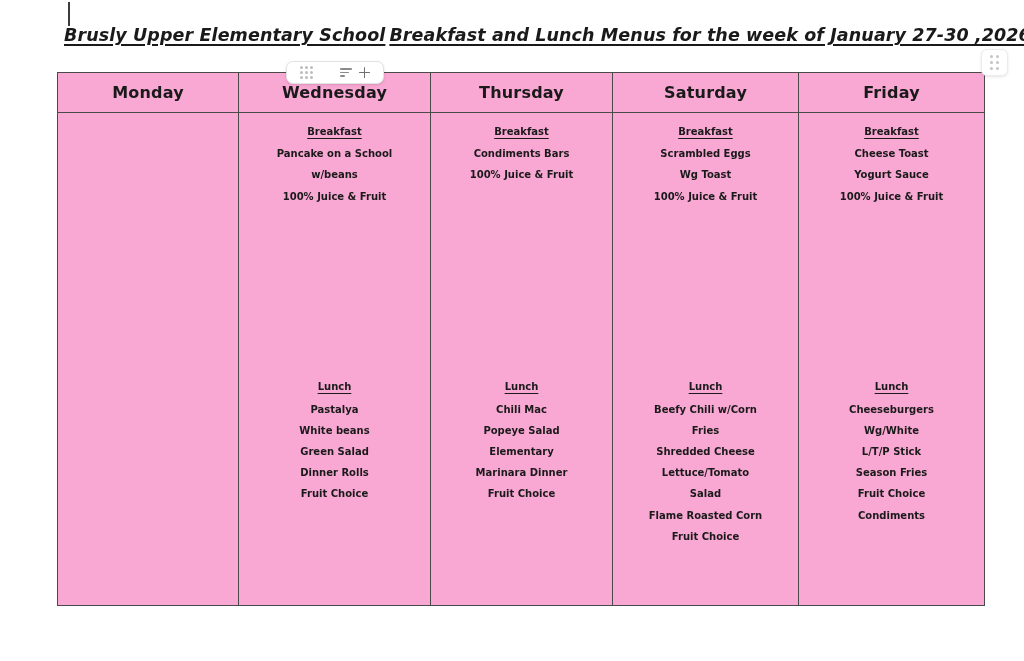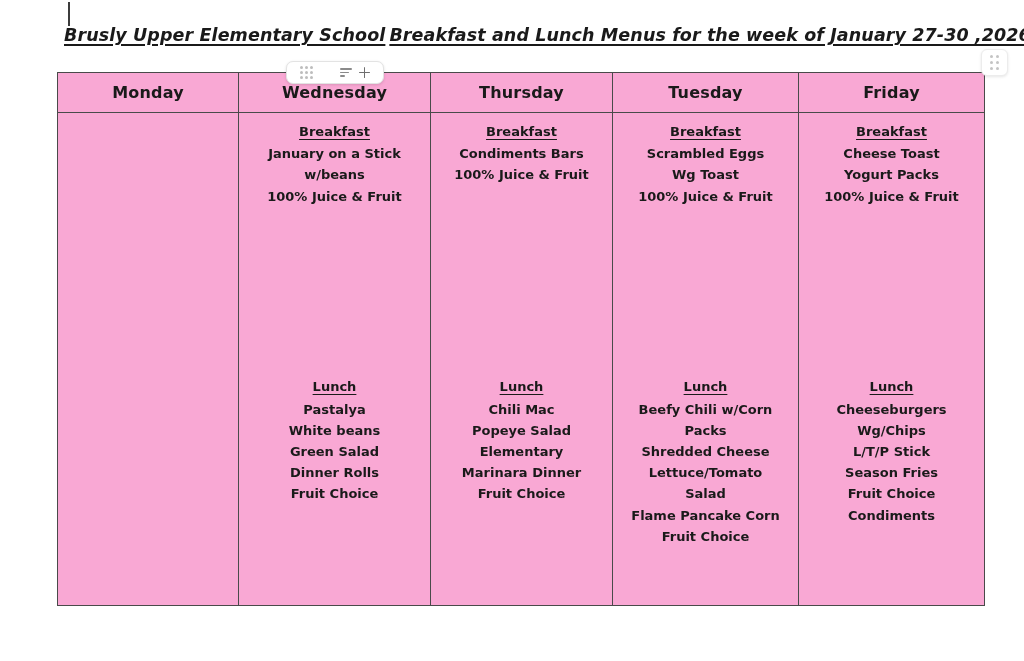--- a/index.html
+++ b/index.html
@@ -175,21 +175,21 @@
     height: 39px;
     text-align: center;
     vertical-align: middle;
     font-size: 16px;
     font-weight: bold;
     letter-spacing: 0.2px;
   }
   #menu-table td {
     height: 492px;
     text-align: center;
-    font-size: 13px;
+    font-size: 10px;
     font-weight: bold;
     line-height: 21.2px;
   }
   .cell-inner {
     padding: 8px 6px 0 6px;
     display: block;
   }
   .meal-title {
     display: block;
     text-decoration: underline;
@@ -261,33 +261,33 @@
         <col class="c-tue">
         <col class="c-wed">
         <col class="c-thu">
         <col class="c-fri">
     </colgroup>
     <thead>
       <tr>
         <th>Monday</th>
         <th>Wednesday</th>
         <th>Thursday</th>
-        <th>Tuesday</th>
+        <th>Saturday</th>
         <th>Friday</th>
       </tr>
     </thead>
     <tbody>
       <tr>
         <td>
           <span class="cell-inner"></span>
         </td>
         <td>
           <span class="cell-inner">
               <span class="meal-title">Breakfast</span>
-              <span class="meal-item">January on a Stick</span>
+              <span class="meal-item">Pancake on a School</span>
               <span class="meal-item">w/beans</span>
               <span class="meal-item">100% Juice &amp; Fruit</span>
               <span class="meal-spacer">&nbsp;</span>
               <span class="meal-spacer">&nbsp;</span>
               <span class="meal-spacer">&nbsp;</span>
               <span class="meal-spacer">&nbsp;</span>
               <span class="meal-spacer">&nbsp;</span>
               <span class="meal-spacer">&nbsp;</span>
               <span class="meal-spacer">&nbsp;</span>
               <span class="meal-spacer">&nbsp;</span>
@@ -330,45 +330,45 @@
               <span class="meal-spacer">&nbsp;</span>
               <span class="meal-spacer">&nbsp;</span>
               <span class="meal-spacer">&nbsp;</span>
               <span class="meal-spacer">&nbsp;</span>
               <span class="meal-spacer">&nbsp;</span>
               <span class="meal-spacer">&nbsp;</span>
               <span class="meal-spacer">&nbsp;</span>
               <span class="meal-spacer">&nbsp;</span>
               <span class="meal-title">Lunch</span>
               <span class="meal-item">Beefy Chili w/Corn</span>
-              <span class="meal-item">Packs</span>
+              <span class="meal-item">Fries</span>
               <span class="meal-item">Shredded Cheese</span>
               <span class="meal-item">Lettuce/Tomato</span>
               <span class="meal-item">Salad</span>
-              <span class="meal-item">Flame Pancake Corn</span>
+              <span class="meal-item">Flame Roasted Corn</span>
               <span class="meal-item">Fruit Choice</span>
             </span>
         </td>
         <td>
           <span class="cell-inner">
               <span class="meal-title">Breakfast</span>
               <span class="meal-item">Cheese Toast</span>
-              <span class="meal-item">Yogurt Packs</span>
+              <span class="meal-item">Yogurt Sauce</span>
               <span class="meal-item">100% Juice &amp; Fruit</span>
               <span class="meal-spacer">&nbsp;</span>
               <span class="meal-spacer">&nbsp;</span>
               <span class="meal-spacer">&nbsp;</span>
               <span class="meal-spacer">&nbsp;</span>
               <span class="meal-spacer">&nbsp;</span>
               <span class="meal-spacer">&nbsp;</span>
               <span class="meal-spacer">&nbsp;</span>
               <span class="meal-spacer">&nbsp;</span>
               <span class="meal-title">Lunch</span>
               <span class="meal-item">Cheeseburgers</span>
-              <span class="meal-item">Wg/Chips</span>
+              <span class="meal-item">Wg/White</span>
               <span class="meal-item">L/T/P Stick</span>
               <span class="meal-item">Season Fries</span>
               <span class="meal-item">Fruit Choice</span>
               <span class="meal-item">Condiments</span>
             </span>
         </td>
       </tr>
     </tbody>
   </table>
 

